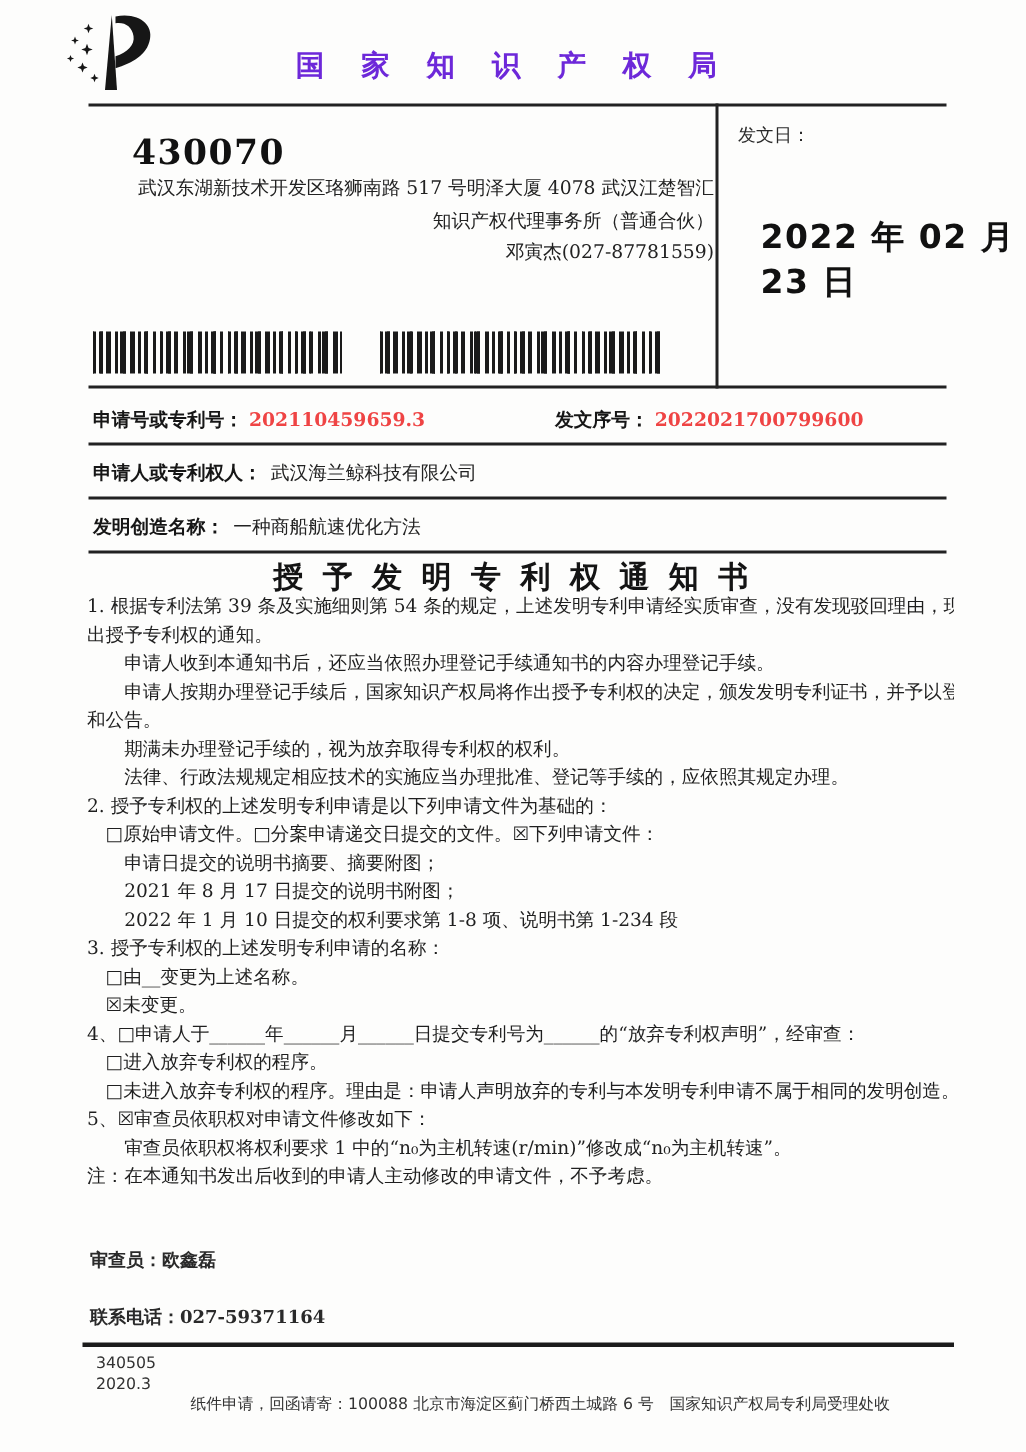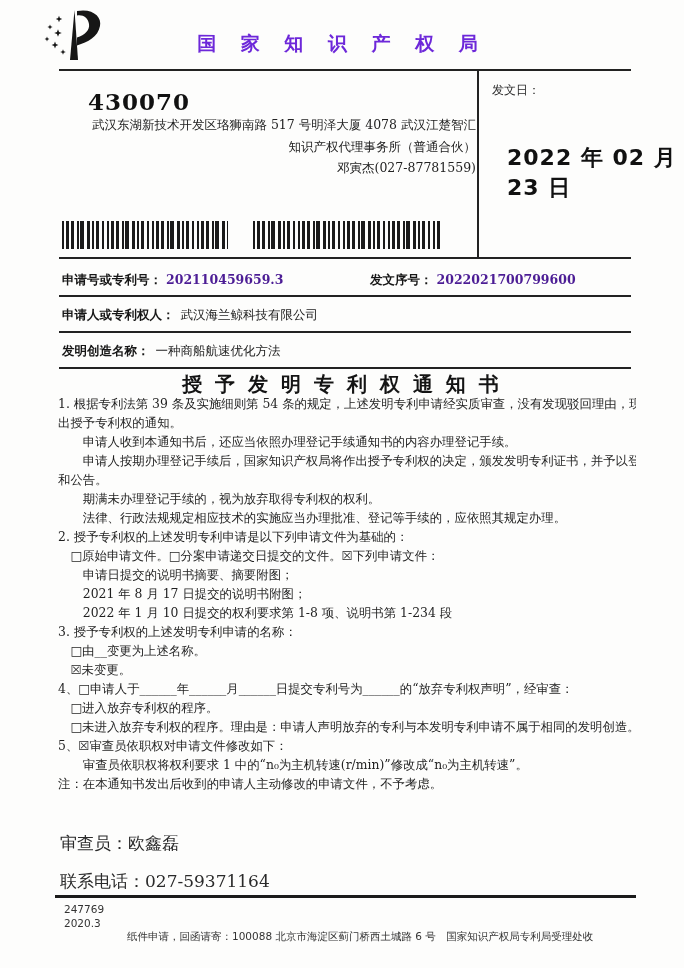--- a/index.html
+++ b/index.html
@@ -43,35 +43,35 @@
   .rule-2{left:59px;top:257px;width:572px;height:2px;}
   
   .frow{position:absolute;left:62px;width:570px;font-size:12.5px;}
   .frow-1{top:272px;}
   .frow-2{top:307px;}
   .frow-3{top:343px;}
   .rule-3{left:59px;top:295px;width:572px;height:1.5px;}
   .rule-4{left:59px;top:331px;width:572px;height:1.5px;}
   .rule-5{left:59px;top:367px;width:572px;height:1.5px;}
   .field-label{font-weight:bold;color:#161616;}
-  .field-value-bold{font-weight:bold;color:#4c1d95;margin-left:4px;}
+  .field-value-bold{font-weight:bold;color:#ef4444;margin-left:4px;}
   .field-value{color:#222;margin-left:6px;}
   .pair-right{position:absolute;left:308px;top:0;}
   
   .notice-title{
     position:absolute;left:0;right:0;top:371px;text-align:center;
     font-size:20px;font-weight:bold;letter-spacing:3px;color:#141414;
   }
   .body{
     position:absolute;left:58px;top:394px;width:578px;
     font-size:12.4px;line-height:19px;color:#1f1f1f;
   }
   .bline{white-space:pre;height:19px;overflow:hidden;}
   
-  .signoff{position:absolute;font-size:17px;color:#2a2a2a;}
+  .signoff{position:absolute;font-size:12px;color:#2a2a2a;font-weight:bold;}
   .examiner-row{left:60px;top:832px;}
   .department-block{left:350px;top:832px;width:300px;line-height:21.5px;}
   .phone-row{left:60px;top:870px;}
   
   .rule-footer{left:55px;top:895px;width:581px;height:2.5px;background:#1b1b1b;}
   .footer{
     position:absolute;font-size:10.5px;line-height:13.5px;color:#333;
     font-family:"DejaVu Sans","Liberation Sans",sans-serif;
   }
   .form-codes{left:64px;top:903px;}
@@ -161,21 +161,21 @@
 
   <div class="signoff examiner-row">
     <span>审查员：</span><span>欧鑫磊</span>
   </div>
   <div class="signoff phone-row">
     <span>联系电话：</span><span>027-59371164</span>
   </div>
 
   <div class="rule rule-footer"></div>
   <div class="footer form-codes">
-    <div>247769</div>
+    <div>340505</div>
     <div>2020.3</div>
   </div>
   <div class="footer footer-notes">
     <div>纸件申请，回函请寄：100088 北京市海淀区蓟门桥西土城路 6 号　国家知识产权局专利局受理处收</div>
     
     
   </div>
 
 </div>
 

